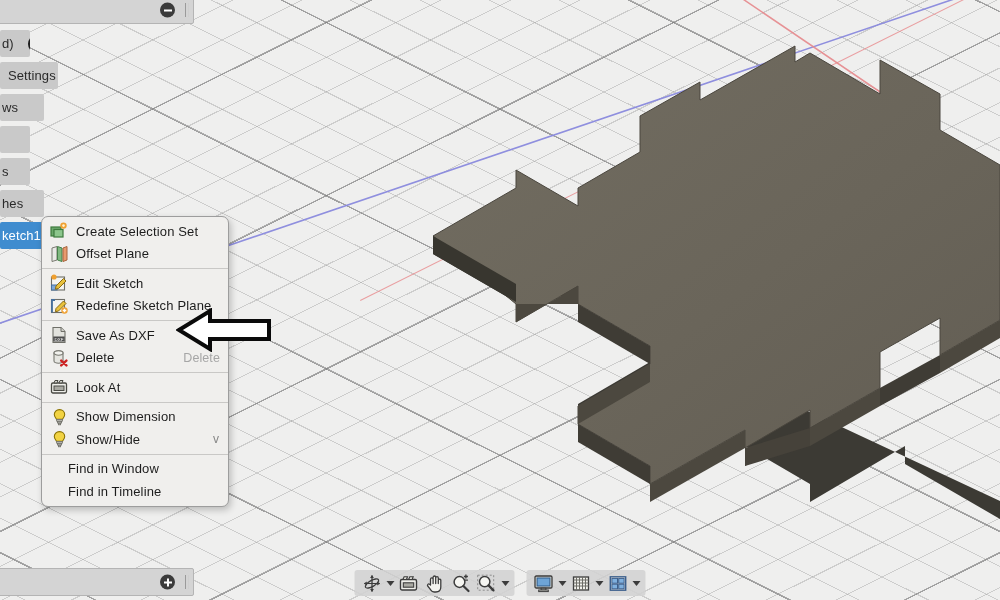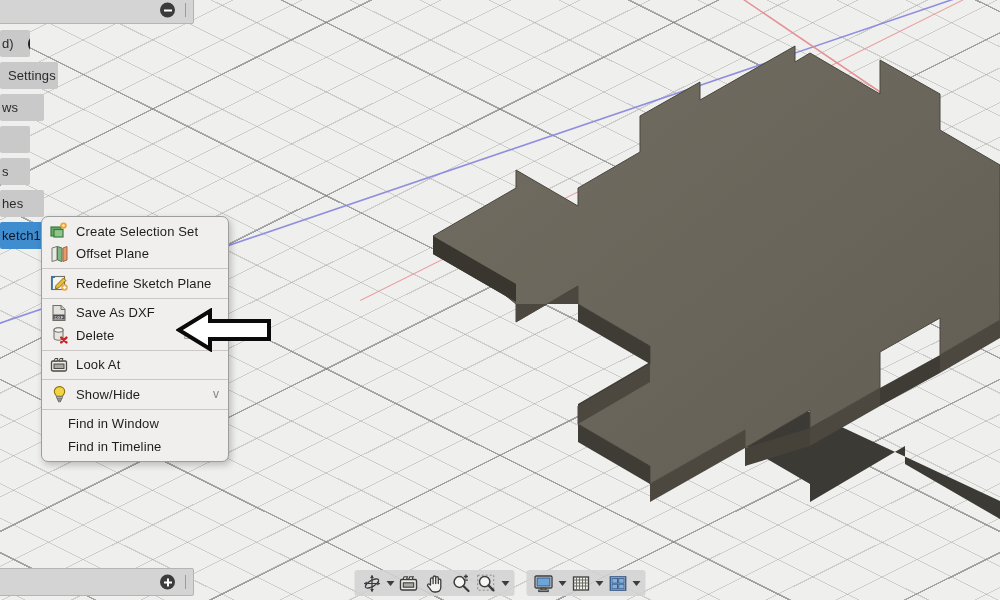--- a/index.html
+++ b/index.html
@@ -139,21 +139,21 @@
   }
   .tree-row .lbl {
     font-size: 13px;
     color: #2b2b2b;
     letter-spacing: .1px;
   }
   .tree-row.selected {
     background: #3f8ccf;
     width: 60px;
   }
-  .tree-row.selected .lbl { color: #0f172a; font-weight: 500; }
+  .tree-row.selected .lbl { color: #ffffff; font-weight: 500; }
   .tree-row.w-nar { width: 30px; }
   .tree-row.w-med { width: 44px; align-items: center; }
   .tree-row.w-wide { width: 58px; padding-left: 8px; }
 
   .tree-radio {
     position: absolute;
     left: 28px;
     width: 18px; height: 18px;
     border-radius: 50%;
     border: 2px solid #1d1d1d;
@@ -427,20 +427,31 @@
           <path d="M2 3 L7 1.5 L7 15 L2 16.5 Z" fill="#e9e9e6" stroke="#7a7a72" stroke-width="1"></path>
           <path d="M7.5 1.5 L12 3 L12 16.5 L7.5 15 Z" fill="#7fb87f" stroke="#47804a" stroke-width="1"></path>
           <path d="M13 3 L17 1.5 L17 15 L13 16.5 Z" fill="#e89a6e" stroke="#a9653c" stroke-width="1"></path>
         </svg>
       </span>
       <span class="ctx-label">Offset Plane</span>
     </div>
 
     <div class="ctx-sep"></div>
 
+    <div class="ctx-item">
+      <span class="ctx-ico">
+        <svg width="19" height="18" viewBox="0 0 19 18">
+          <rect x="1.5" y="3" width="13" height="13" fill="#f4f4f0" stroke="#6f6f68" stroke-width="1.1"></rect>
+          <rect x="1.5" y="11" width="5.5" height="5" fill="#7fa8d8" stroke="#46709e" stroke-width="1"></rect>
+          <path d="M6 12 L13.5 4.5 L16 7 L8.5 14.5 L5.4 15.2 Z" fill="#e8c13c" stroke="#8a6a12" stroke-width="1"></path>
+          <circle cx="4" cy="3" r="2.6" fill="#f0a030"></circle>
+        </svg>
+      </span>
+      <span class="ctx-label">Edit Sketch</span>
+    </div>
 
     <div class="ctx-item">
       <span class="ctx-ico">
         <svg width="19" height="18" viewBox="0 0 19 18">
           <rect x="1.5" y="2.5" width="13" height="13" fill="#f4f4f0" stroke="#6f6f68" stroke-width="1.1"></rect>
           <path d="M2 15.5 L2 3 L5 3" fill="none" stroke="#46709e" stroke-width="1.8"></path>
           <path d="M6 11.5 L13.5 4 L16 6.5 L8.5 14 L5.4 14.7 Z" fill="#e8c13c" stroke="#8a6a12" stroke-width="1"></path>
           <circle cx="14.5" cy="13.5" r="3.2" fill="#f0a030"></circle>
           <path d="M14.5 11.7 v3.6 M12.7 13.5 h3.6" stroke="#fff" stroke-width="1.4"></path>
         </svg>
@@ -484,20 +495,31 @@
           <path d="M4 5 L5 2.5 L8 2.5 L7 5 Z" fill="#d8d8d2" stroke="#4a4a44" stroke-width="1"></path>
           <path d="M9 5 L10 2.5 L13 2.5 L12 5 Z" fill="#d8d8d2" stroke="#4a4a44" stroke-width="1"></path>
         </svg>
       </span>
       <span class="ctx-label">Look At</span>
     </div>
 
     <div class="ctx-sep"></div>
 
 
+    <div class="ctx-item">
+      <span class="ctx-ico">
+        <svg width="19" height="18" viewBox="0 0 19 18">
+          <path d="M9.5 1.6 c3.2 0 5.2 2.3 5.2 5 c0 2.2 -1.6 3.3 -2.2 4.6 l-6 0 c-0.6 -1.3 -2.2 -2.4 -2.2 -4.6 c0 -2.7 2 -5 5.2 -5 Z" fill="#f2d343" stroke="#8a7206" stroke-width="1.1"></path>
+          <rect x="6.6" y="11.4" width="5.8" height="1.7" fill="#cfcfc8" stroke="#6f6f68" stroke-width=".8"></rect>
+          <rect x="7.4" y="13.4" width="4.2" height="1.6" fill="#cfcfc8" stroke="#6f6f68" stroke-width=".8"></rect>
+          <rect x="8.4" y="15.2" width="2.2" height="1.6" fill="#b6b6ae" stroke="#6f6f68" stroke-width=".8"></rect>
+        </svg>
+      </span>
+      <span class="ctx-label">Show Dimension</span>
+    </div>
 
     <div class="ctx-item">
       <span class="ctx-ico">
         <svg width="19" height="18" viewBox="0 0 19 18">
           <path d="M9.5 1.6 c3.2 0 5.2 2.3 5.2 5 c0 2.2 -1.6 3.3 -2.2 4.6 l-6 0 c-0.6 -1.3 -2.2 -2.4 -2.2 -4.6 c0 -2.7 2 -5 5.2 -5 Z" fill="#f2d343" stroke="#8a7206" stroke-width="1.1"></path>
           <rect x="6.6" y="11.4" width="5.8" height="1.7" fill="#cfcfc8" stroke="#6f6f68" stroke-width=".8"></rect>
           <rect x="7.4" y="13.4" width="4.2" height="1.6" fill="#cfcfc8" stroke="#6f6f68" stroke-width=".8"></rect>
           <rect x="8.4" y="15.2" width="2.2" height="1.6" fill="#b6b6ae" stroke="#6f6f68" stroke-width=".8"></rect>
         </svg>
       </span>

